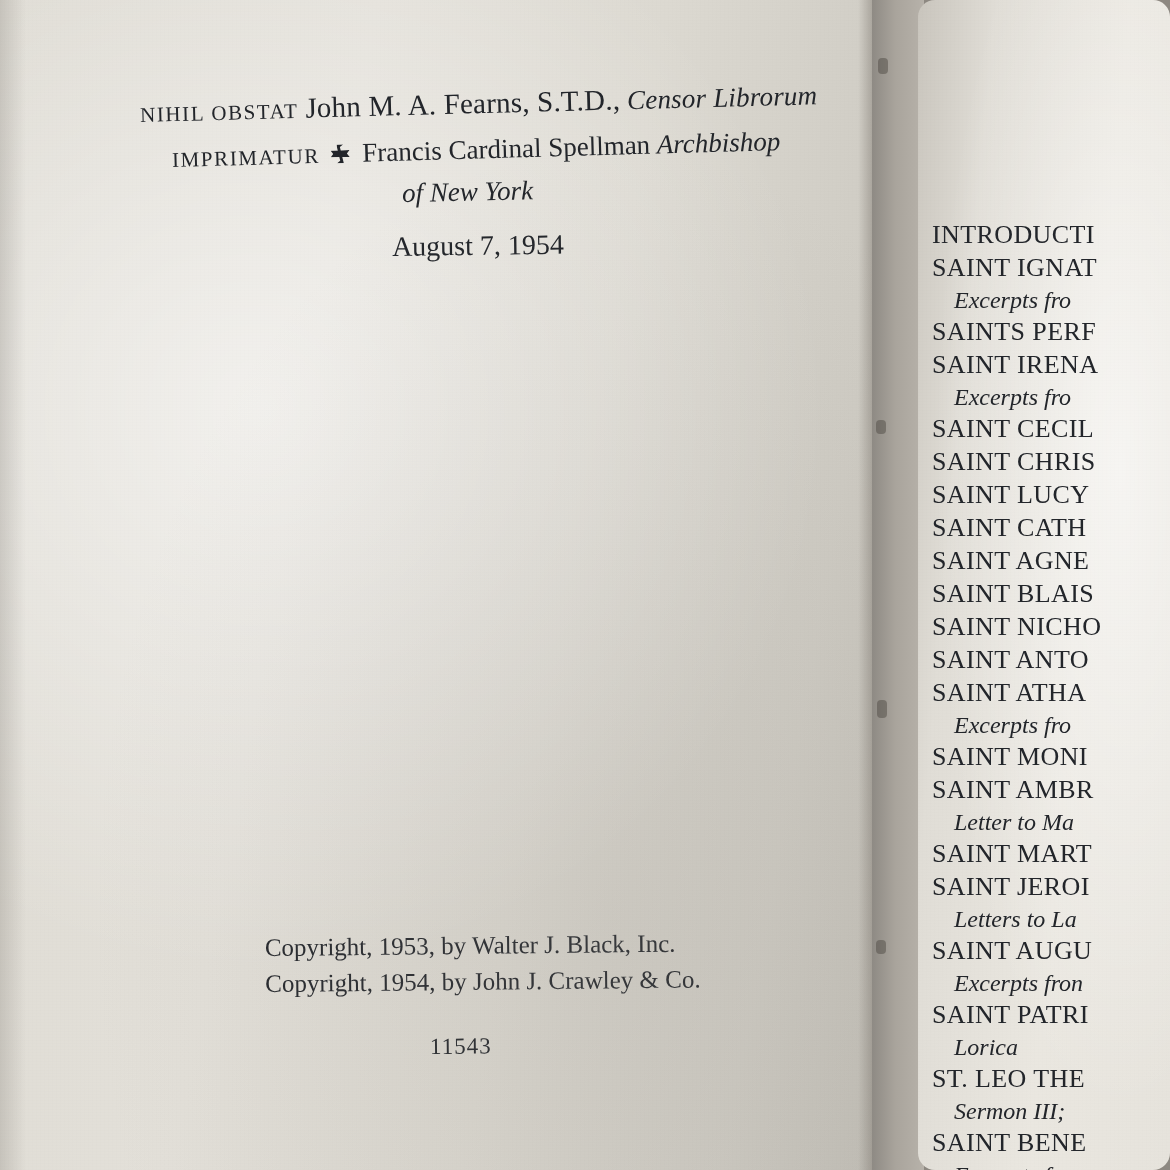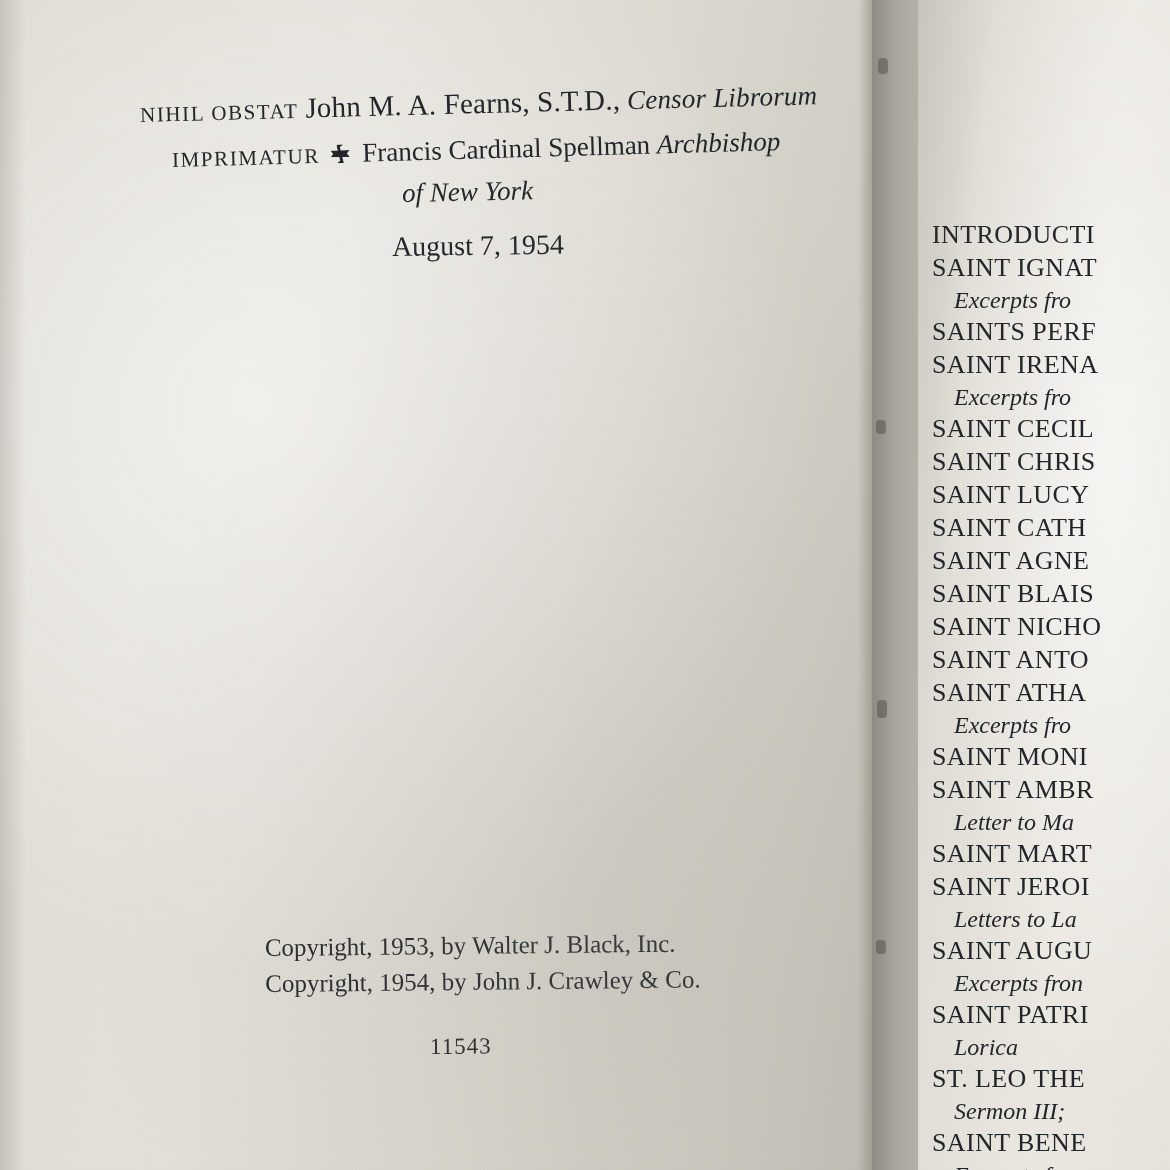--- a/index.html
+++ b/index.html
@@ -63,20 +63,21 @@
 
   
   .recto {
     position: absolute;
     left: 918px; top: 0;
     width: 252px; height: 1170px;
     background:
       radial-gradient(ellipse at 80% 40%, rgba(255,255,255,0.6) 0%, rgba(255,255,255,0) 65%),
       linear-gradient(95deg, #c9c5bd 0%, #e0ddd6 22%, #eae7e0 60%, #e6e3dc 100%);
     overflow: hidden;
+    border-radius: 17px;
   }
 
   
   .imprimatur-block {
     position: absolute;
     left: 140px;
     top: 96px;
     width: 700px;
     color: #23262b;
   }

